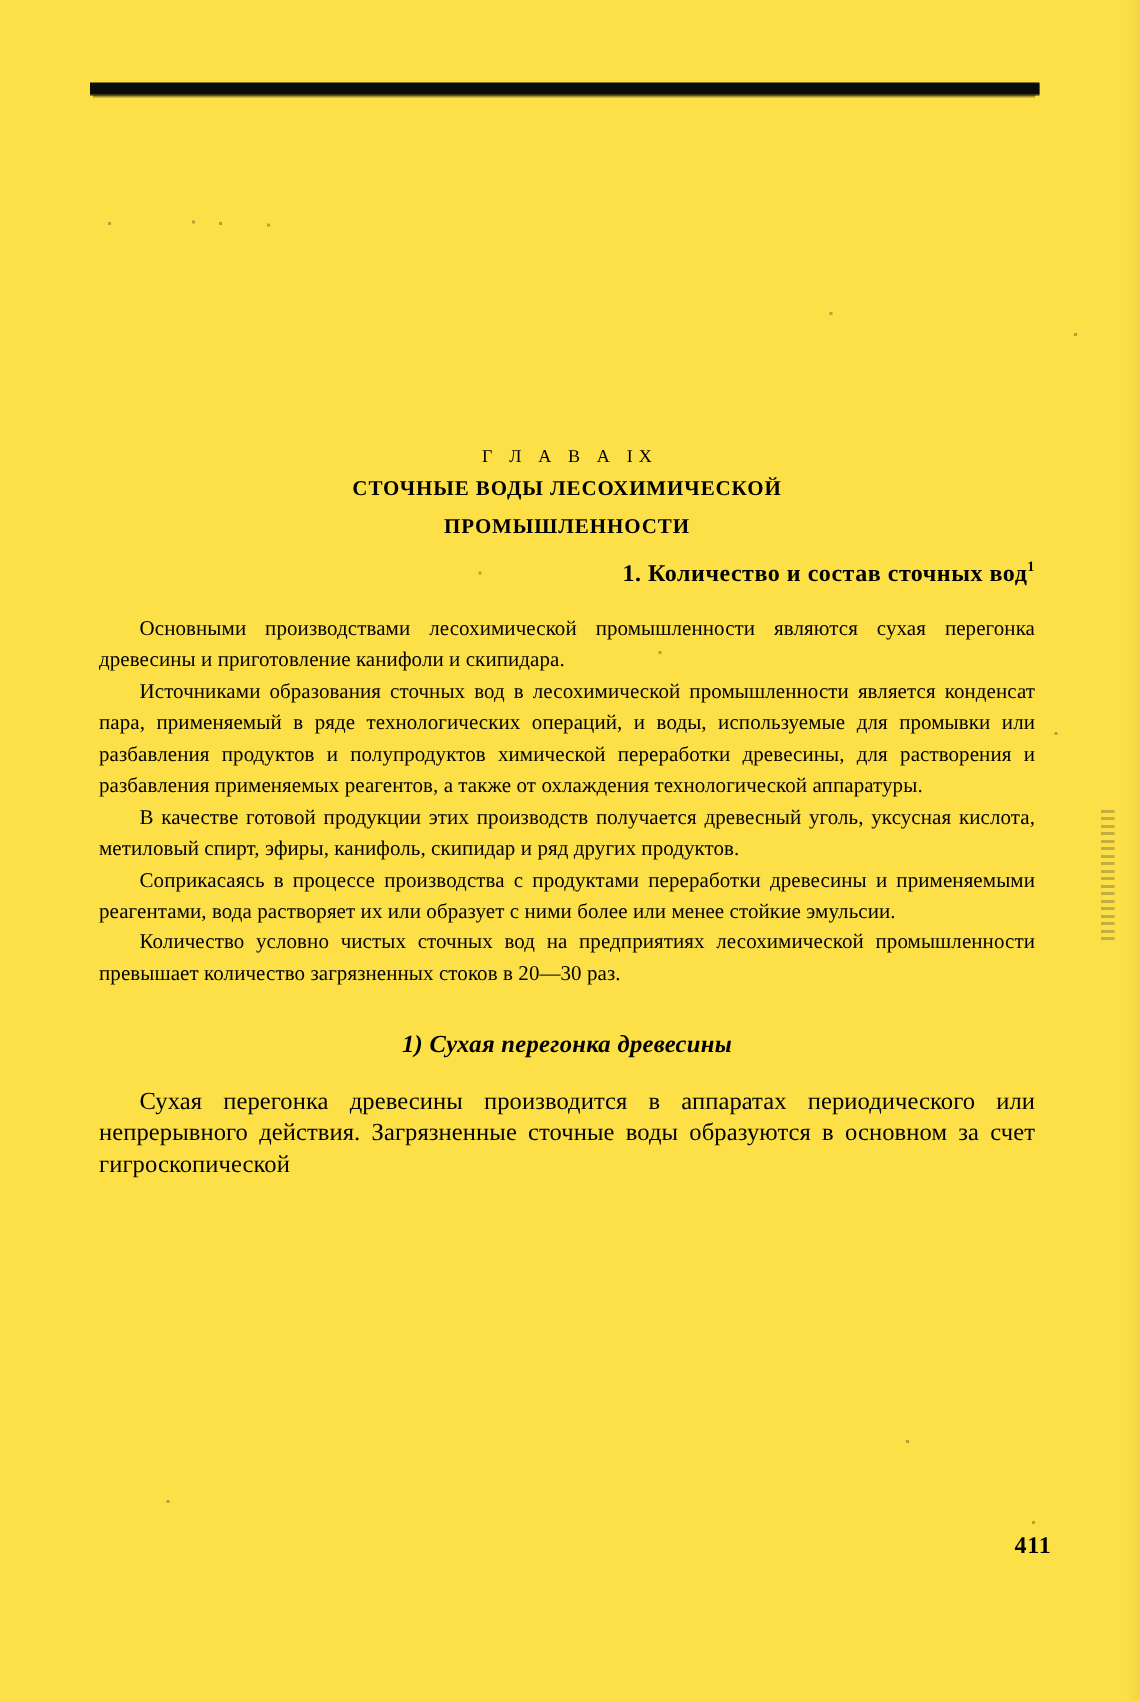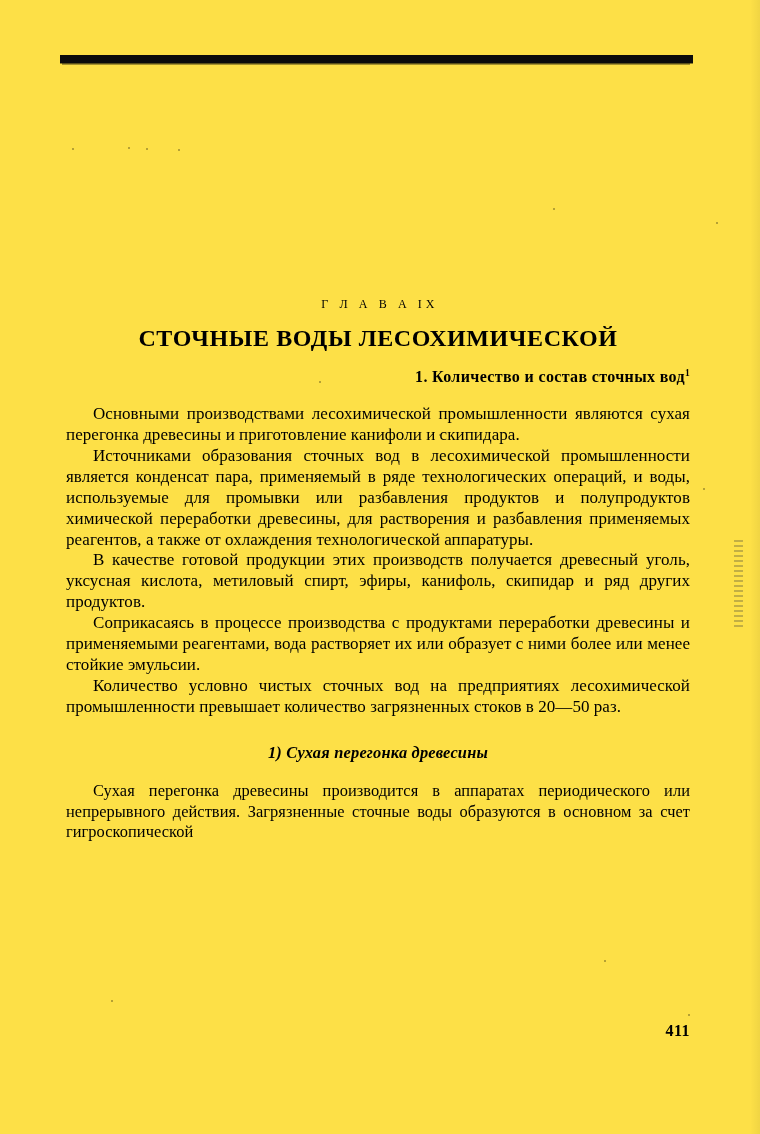--- a/index.html
+++ b/index.html
@@ -91,23 +91,23 @@
     margin-top: 296px;
     text-align: center;
     font-size: 12px;
     letter-spacing: 4.1px;
     font-weight: 400;
     line-height: 16px;
     text-indent: 4px;
   }
 
   .chapter-title {
-    margin-top: 14px;
+    margin-top: 2px;
     text-align: center;
-    font-size: 24px;
+    font-size: 14px;
     font-weight: bold;
     line-height: 25px;
     letter-spacing: 0.6px;
   }
   .chapter-title .line2 {
     display: block;
   }
 
   .section-title {
     margin-top: 4px;
@@ -119,21 +119,21 @@
   }
   .section-title sup {
     font-size: 9.5px;
     font-weight: bold;
     vertical-align: super;
     line-height: 0;
   }
 
   .body-block {
     margin-top: 17px;
-    font-size: 17px;
+    font-size: 14px;
     line-height: 20.9px;
     text-align: justify;
     text-justify: inter-word;
     hyphens: none;
     letter-spacing: 0.05px;
     font-family: Liberation Serif, serif;
   }
   .body-block p {
     margin: 0;
     text-indent: 27px;
@@ -185,21 +185,21 @@
   }
   .footnote sup {
     font-size: 9px;
     vertical-align: super;
     line-height: 0;
   }
 
   
   .page-number {
     position: absolute;
-    left: 0;
+    left: 11px;
     top: 1022px;
     width: 690px;
     text-align: right;
     font-size: 16px;
     font-weight: bold;
     letter-spacing: 0.5px;
   }
 </style>
 </head>
 <body>
@@ -222,32 +222,33 @@
   <div class="speck" style="left:604px; top:960px;"></div>
 
   <div class="top-rule"></div>
 
   <div class="column">
 
     <div class="chapter-label">Г Л А В А  IX</div>
 
     <h1 class="chapter-title">
       <span class="line1">СТОЧНЫЕ ВОДЫ ЛЕСОХИМИЧЕСКОЙ</span>
+      <span class="line2">ПРОМЫШЛЕННОСТИ</span>
     </h1>
 
     <h2 class="section-title">
       <span>1. Количество и состав сточных вод</span><sup>1</sup>
     </h2>
 
     <div class="body-block">
       <p>Основными производствами лесохимической промышленности являются сухая перегонка древесины и приготовление канифоли и скипидара.</p>
       <p>Источниками образования сточных вод в лесохимической промышленности является конденсат пара, применяемый в ряде технологических операций, и воды, используемые для промывки или разбавления продуктов и полупродуктов химической переработки древесины, для растворения и разбавления применяемых реагентов, а также от охлаждения технологической аппаратуры.</p>
       <p>В качестве готовой продукции этих производств получается древесный уголь, уксусная кислота, метиловый спирт, эфиры, канифоль, скипидар и ряд других продуктов.</p>
       <p>Соприкасаясь в процессе производства с продуктами переработки древесины и применяемыми реагентами, вода растворяет их или образует с ними более или менее стойкие эмульсии.</p>
-      <p>Количество условно чистых сточных вод на предприятиях лесохимической промышленности превышает количество загрязненных стоков в 20—50 раз.</p>
+      <p>Количество условно чистых сточных вод на предприятиях лесохимической промышленности превышает количество загрязненных стоков в 20—30 раз.</p>
     </div>
 
     <h3 class="subheading">1) Сухая перегонка древесины</h3>
 
     <div class="tail-block">
       <p>Сухая перегонка древесины производится в аппаратах периодического или непрерывного действия. Загрязненные сточные воды образуются в основном за счет гигроскопической</p>
     </div>
 
 
   </div>

